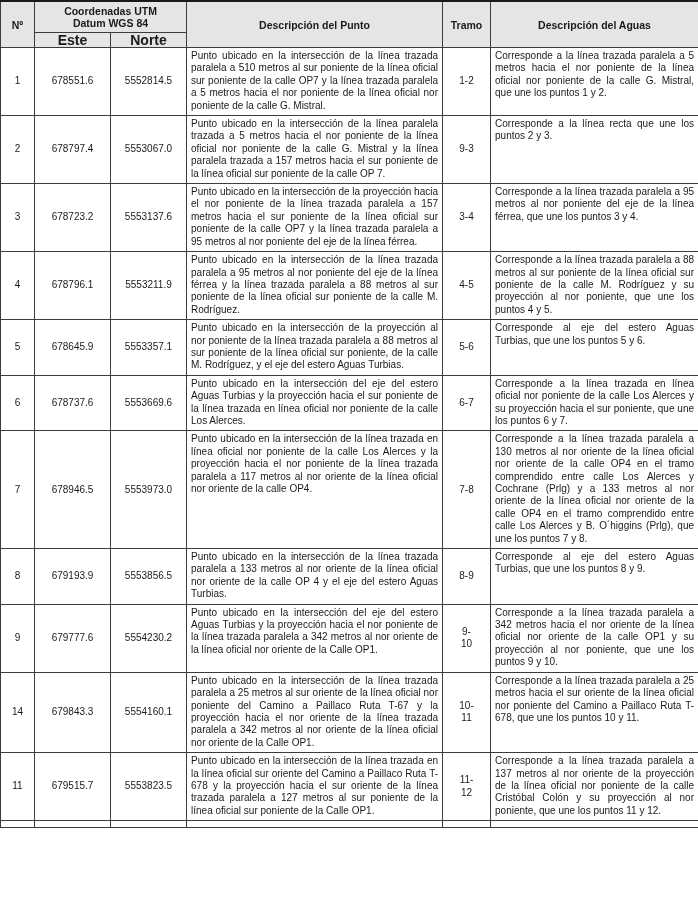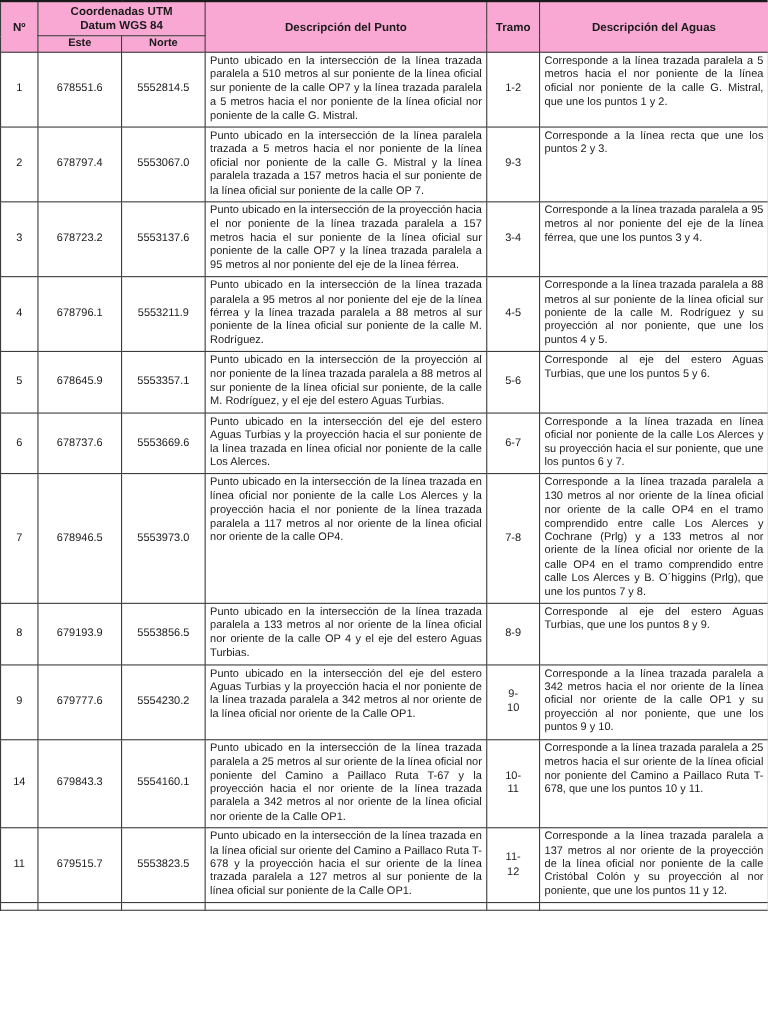--- a/index.html
+++ b/index.html
@@ -28,31 +28,31 @@
   .coords-table col.c-este  { width: 76px; }
   .coords-table col.c-norte { width: 76px; }
   .coords-table col.c-dpunto{ width: 256px; }
   .coords-table col.c-tramo { width: 48px; }
   .coords-table col.c-dtramo{ width: 208px; }
 
   .coords-table th, .coords-table td {
     border: 1px solid #3c3c3c;
   }
   thead th {
-    background: #f9a8d4;
+    background: #e5e5e5;
     font-weight: bold;
     font-size: 10.5px;
     line-height: 12px;
     text-align: center;
     vertical-align: middle;
     padding: 3px 2px;
   }
   thead tr.sub-row th {
     padding: 1px 2px;
-    font-size: 10px;
+    font-size: 14px;
   }
   tbody td {
     background: #ffffff;
     font-size: 10px;
     line-height: 12.4px;
   }
   td.cell-num {
     text-align: center;
     vertical-align: middle;
     padding: 2px;

